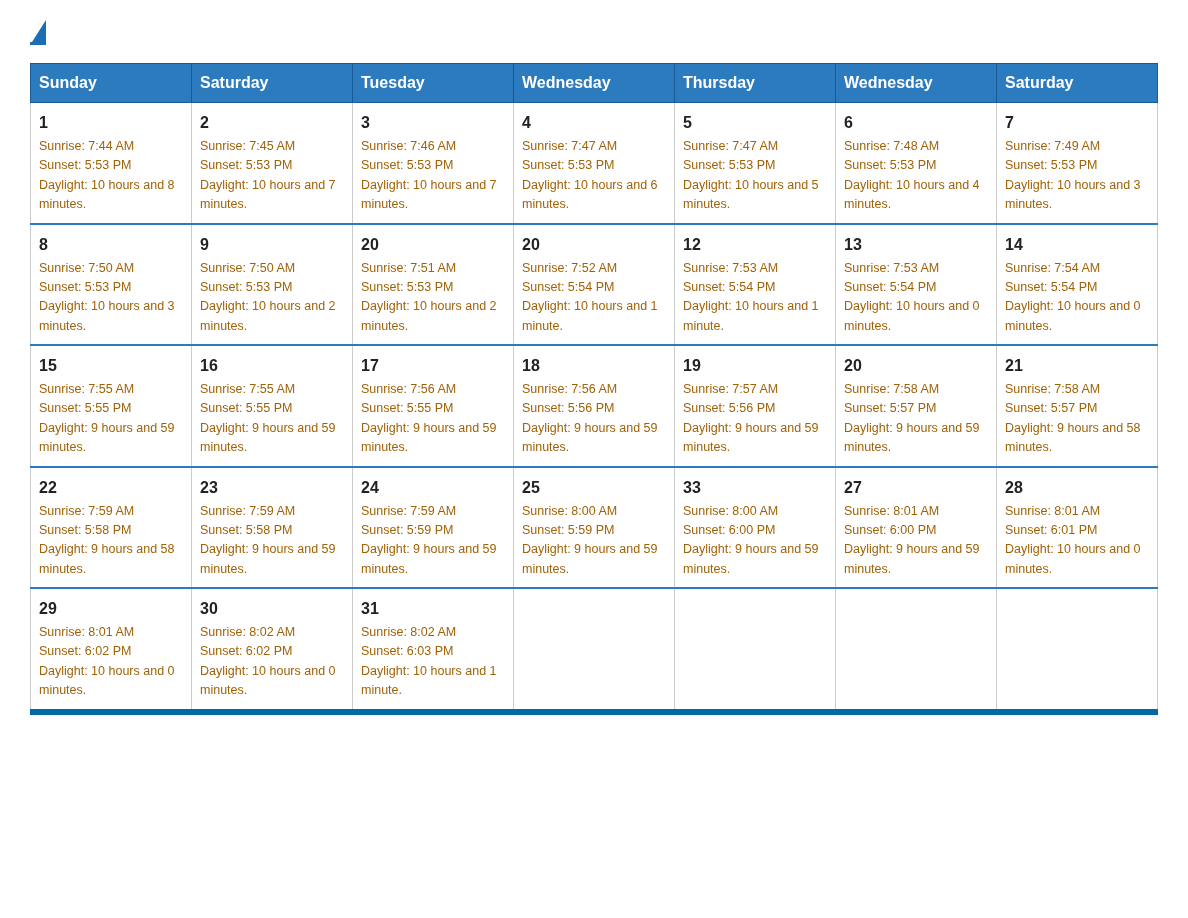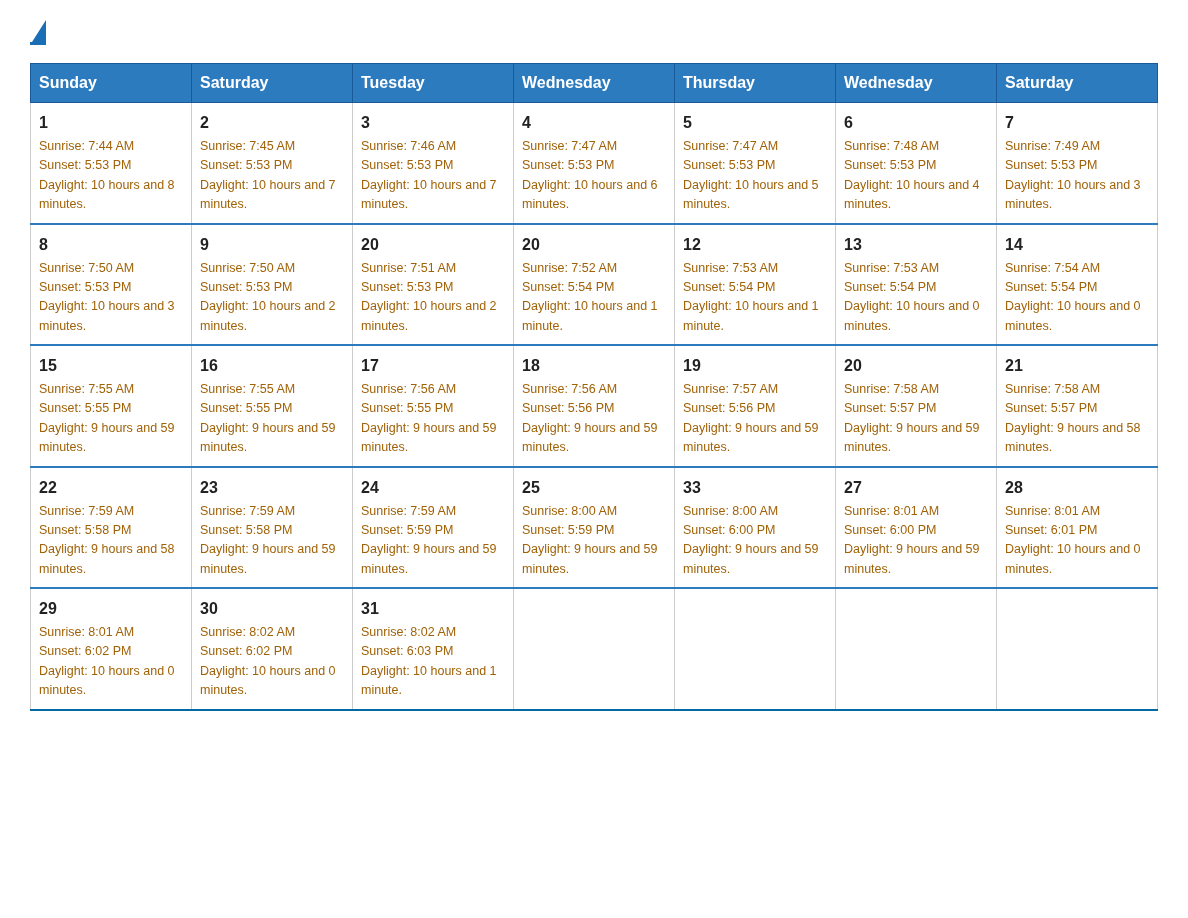--- a/index.html
+++ b/index.html
@@ -102,21 +102,21 @@
     }
     .day-info {
       font-size: 12.5px;
       color: #a16207;
       line-height: 1.55;
     }
     tbody tr {
       border-bottom: 2px solid #2d7bbf;
     }
     tbody tr:last-child {
-      border-bottom: 2px solid #0369a1;
+      border-bottom: 6px solid #0369a1;
     }
     .empty-cell {
       background: #fff;
     }
   </style>
 </head>
 <body>
 
 <div class="header">
   <div class="logo">

